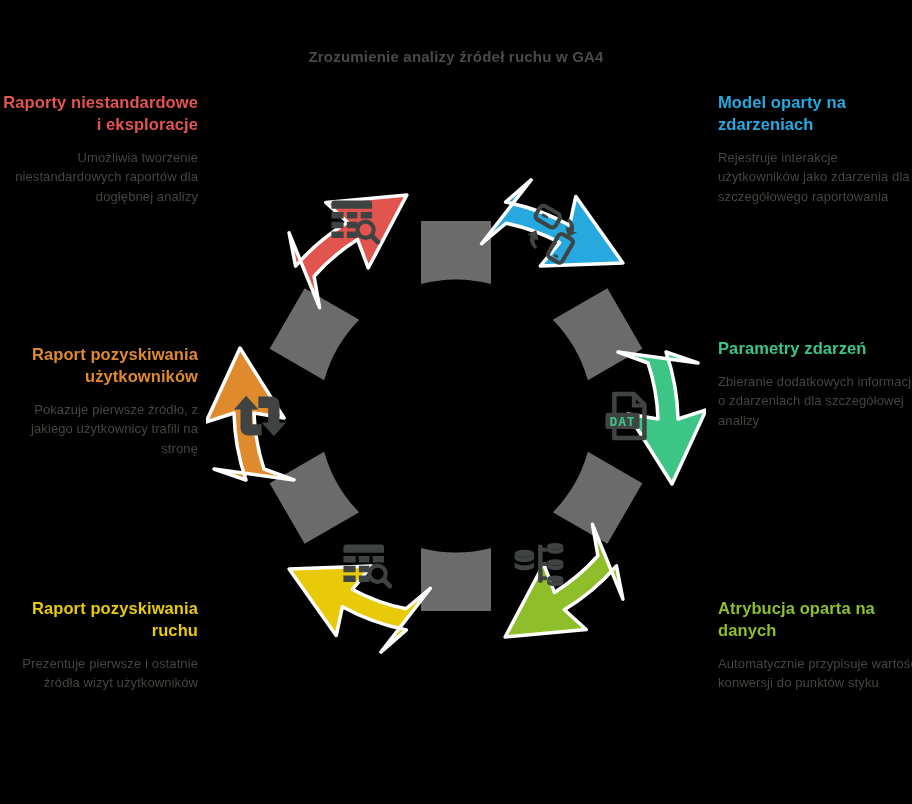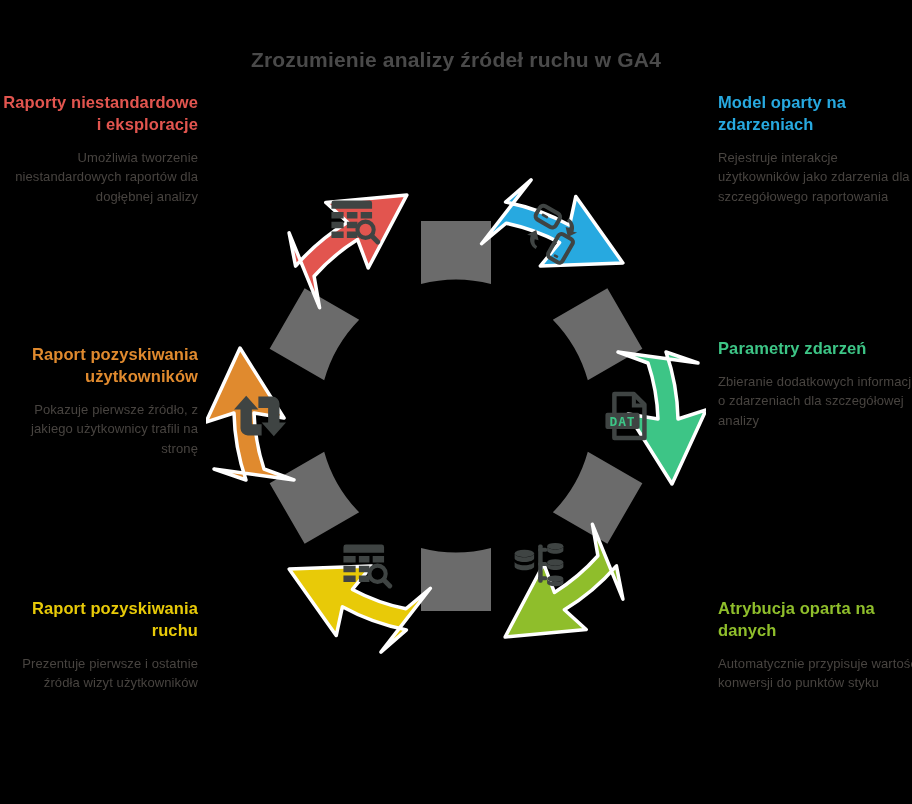--- a/index.html
+++ b/index.html
@@ -11,21 +11,21 @@
     overflow:hidden;
     position:relative;
   }
   .canvas{position:absolute;inset:0;}
 
   
   .title{
     position:absolute;
     top:48px;left:0;width:912px;
     text-align:center;
-    font-size:21px;
+    font-size:15px;
     font-weight:700;
     color:#4a4a4a;
     letter-spacing:.2px;
   }
 
   
   .ring-wrap{
     position:absolute;
     left:206px;top:166px;
     width:500px;height:500px;

